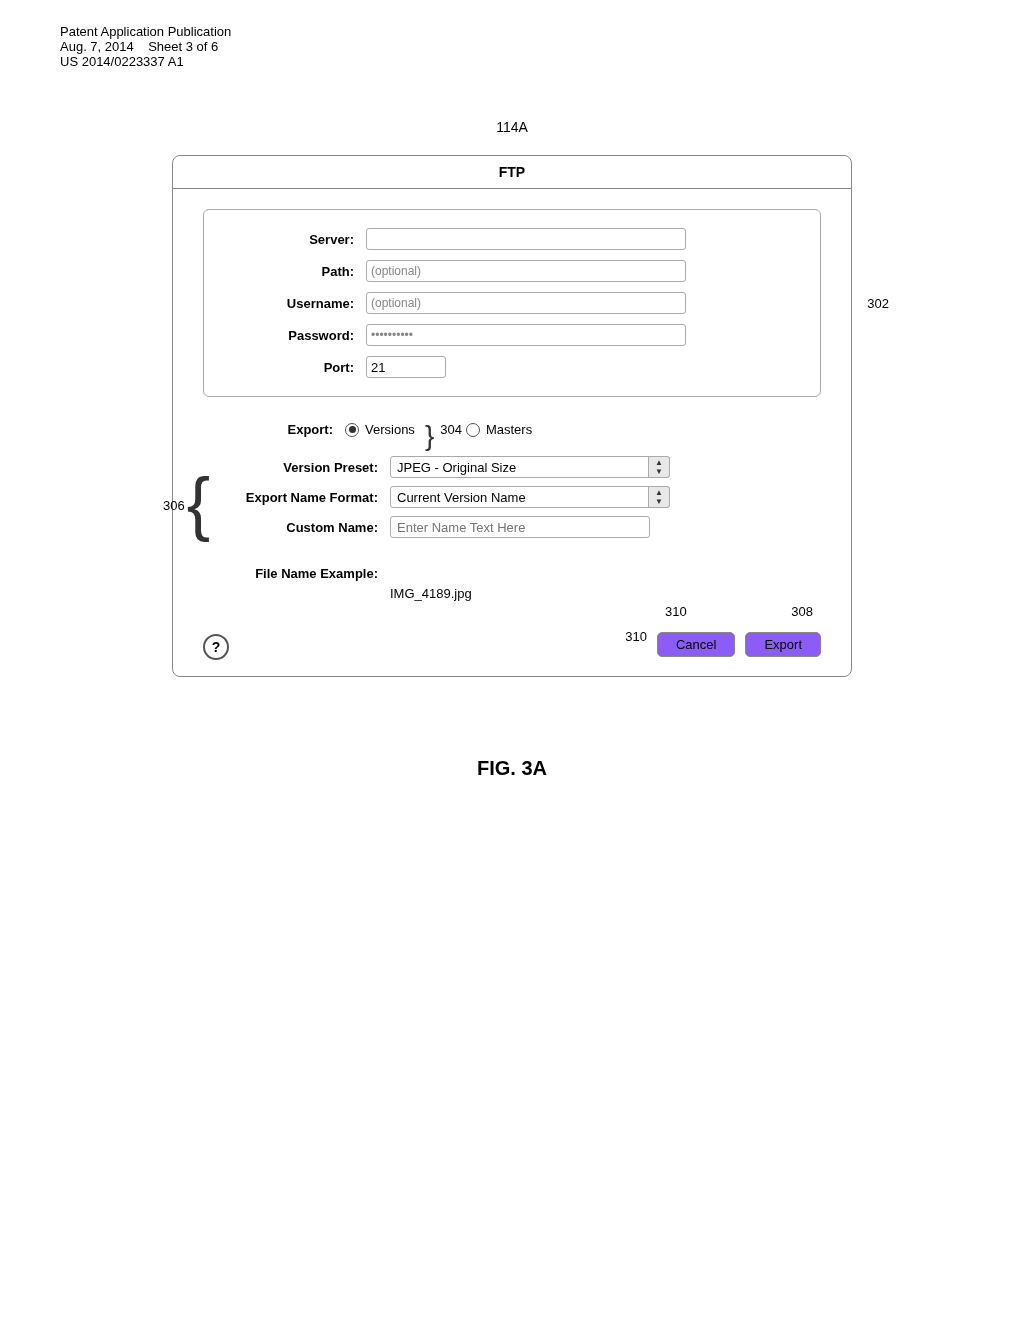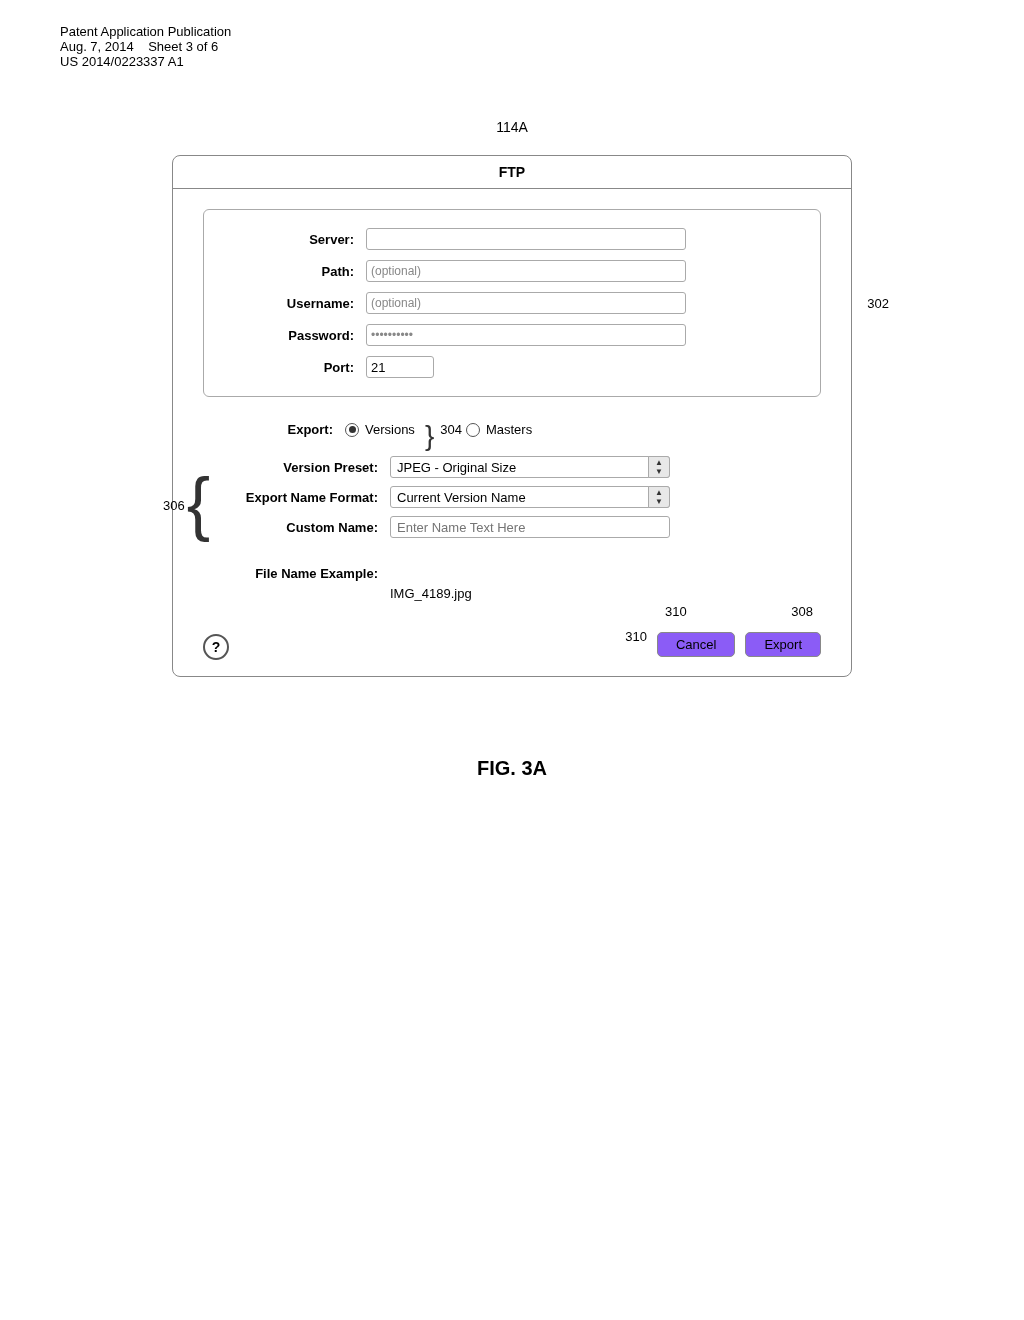--- a/index.html
+++ b/index.html
@@ -90,21 +90,21 @@
     .form-input {
       border: 1px solid #aaa;
       border-radius: 3px;
       height: 22px;
       font-size: 13px;
       padding: 2px 4px;
       background: #fff;
     }
 
     .input-full { width: 320px; }
-    .input-small { width: 68px; }
+    .input-small { width: 80px; }
 
     .input-placeholder {
       color: #888;
       font-style: normal;
       font-size: 12px;
     }
 
     
     .export-section {
       margin-bottom: 14px;
@@ -392,21 +392,21 @@
               </div>
               <div class="select-arrow">
                 <span>▲</span>
                 <span>▼</span>
               </div>
             </div>
           </div>
 
           <div class="preset-row">
             <div class="preset-label">Custom Name:</div>
-            <input class="custom-input" type="text" placeholder="Enter Name Text Here" style="width: 280px; height: 22px; border: 1px solid rgb(170, 170, 170); border-radius: 3px; font-size: 13px; padding: 2px 6px; color: rgb(136, 136, 136);">
+            <input class="custom-input" type="text" placeholder="Enter Name Text Here" style="width: 260px; height: 22px; border: 1px solid rgb(170, 170, 170); border-radius: 3px; font-size: 13px; padding: 2px 6px; color: rgb(136, 136, 136);">
           </div>
 
           <div class="file-example-row">
             <div class="file-example-label">File Name Example:</div>
             <span class="file-example-value">IMG_4189.jpg</span>
           </div>
 
         </div>
 
       </div>

